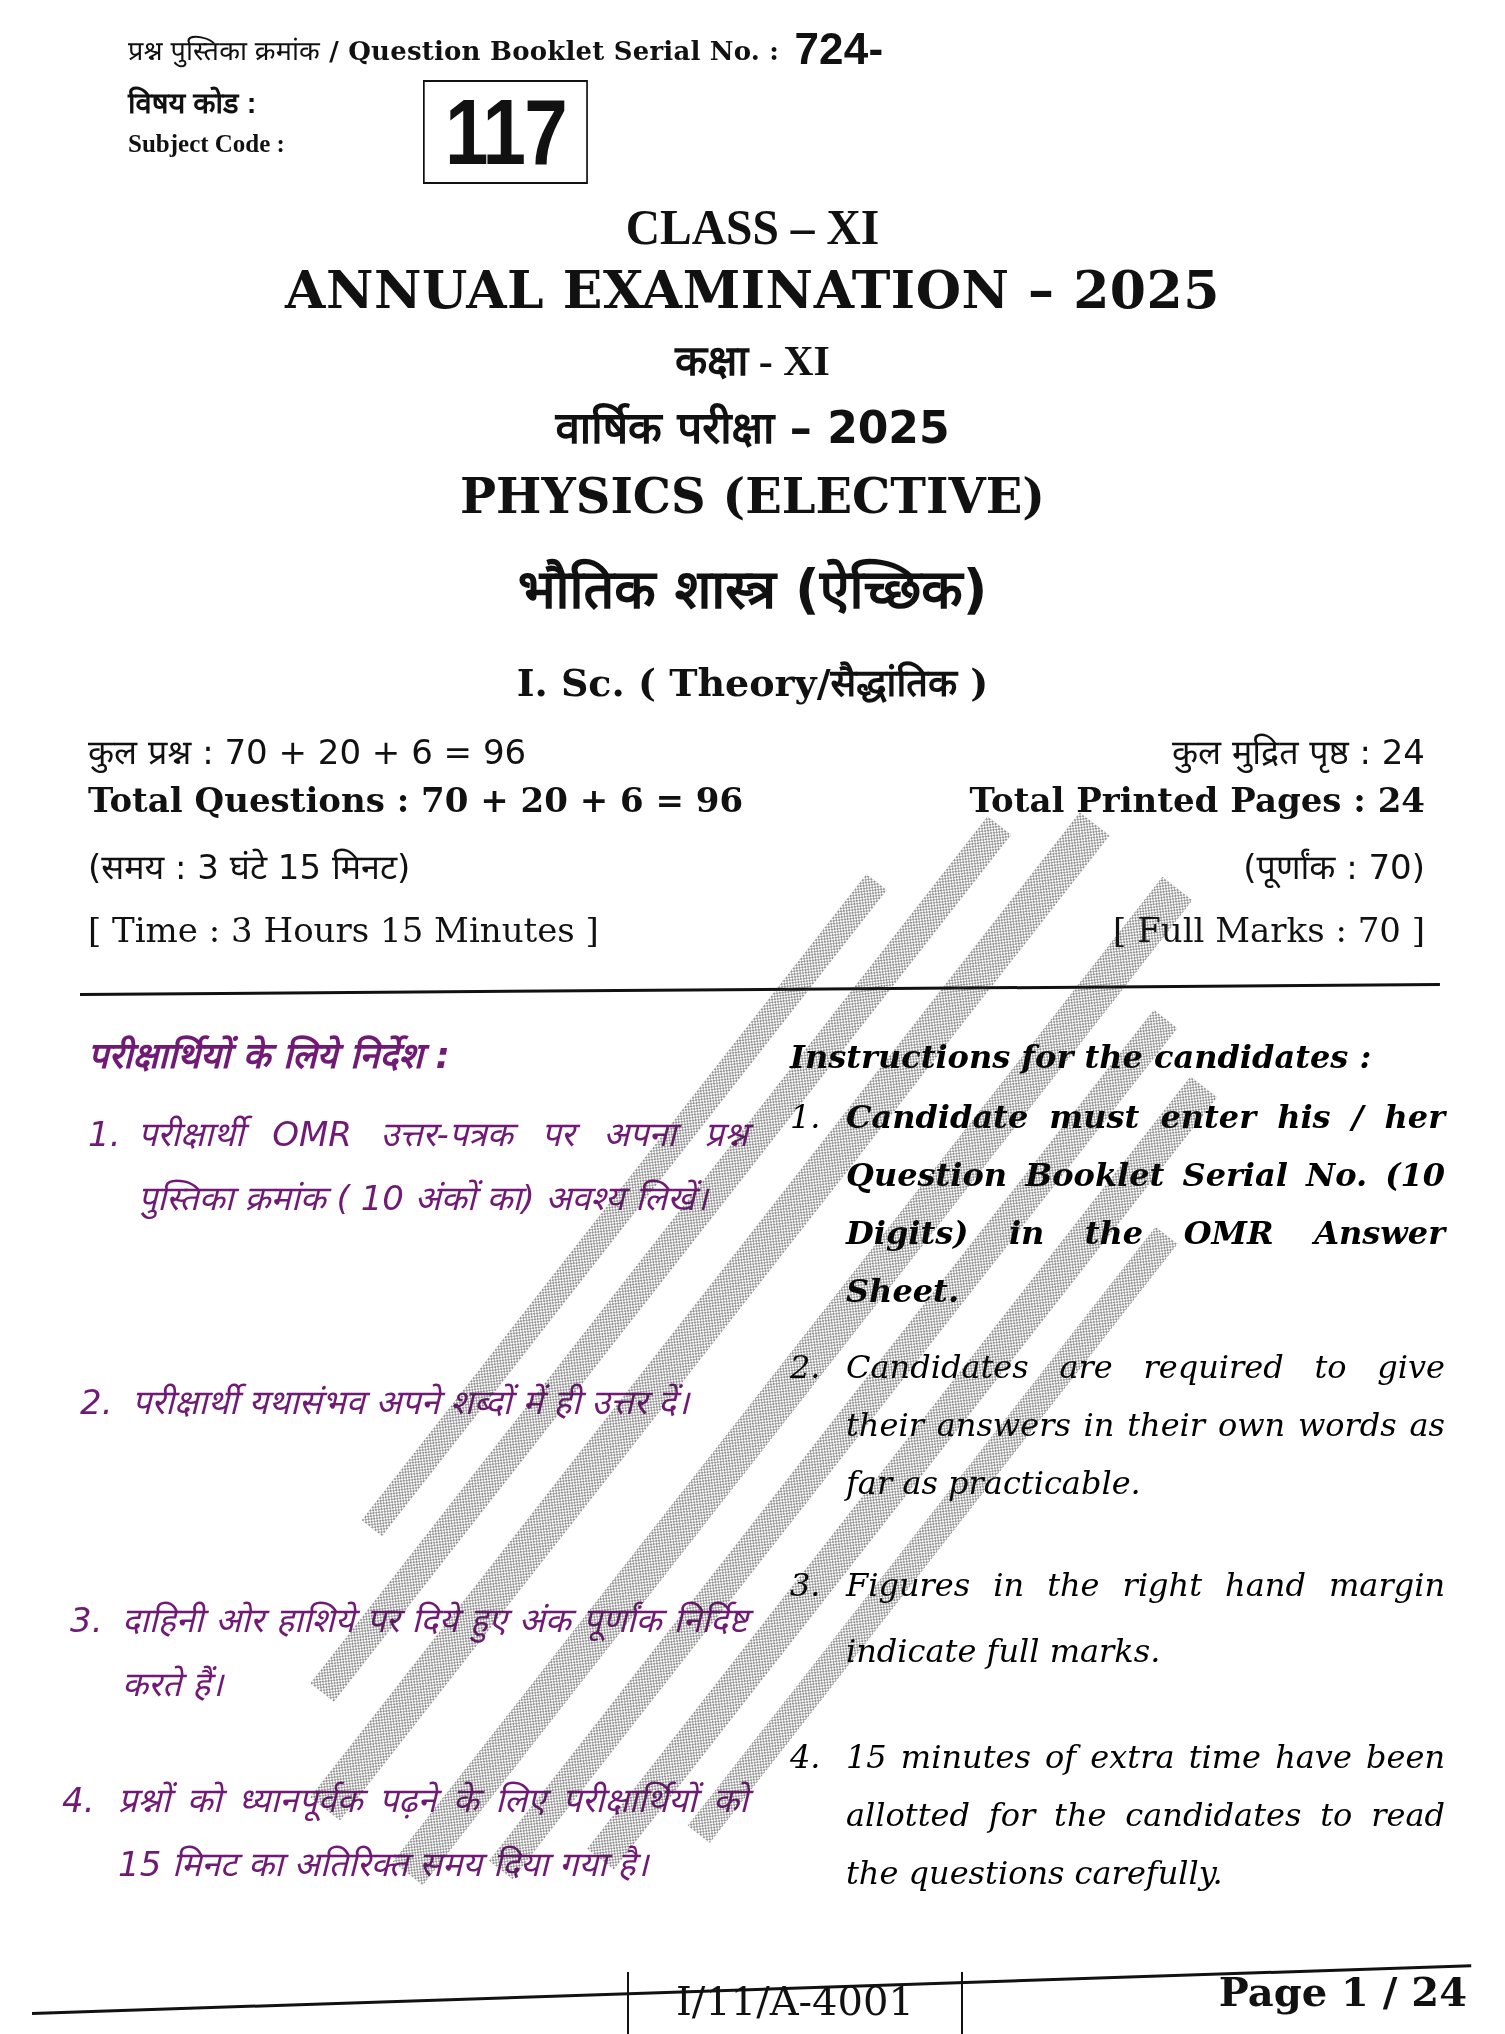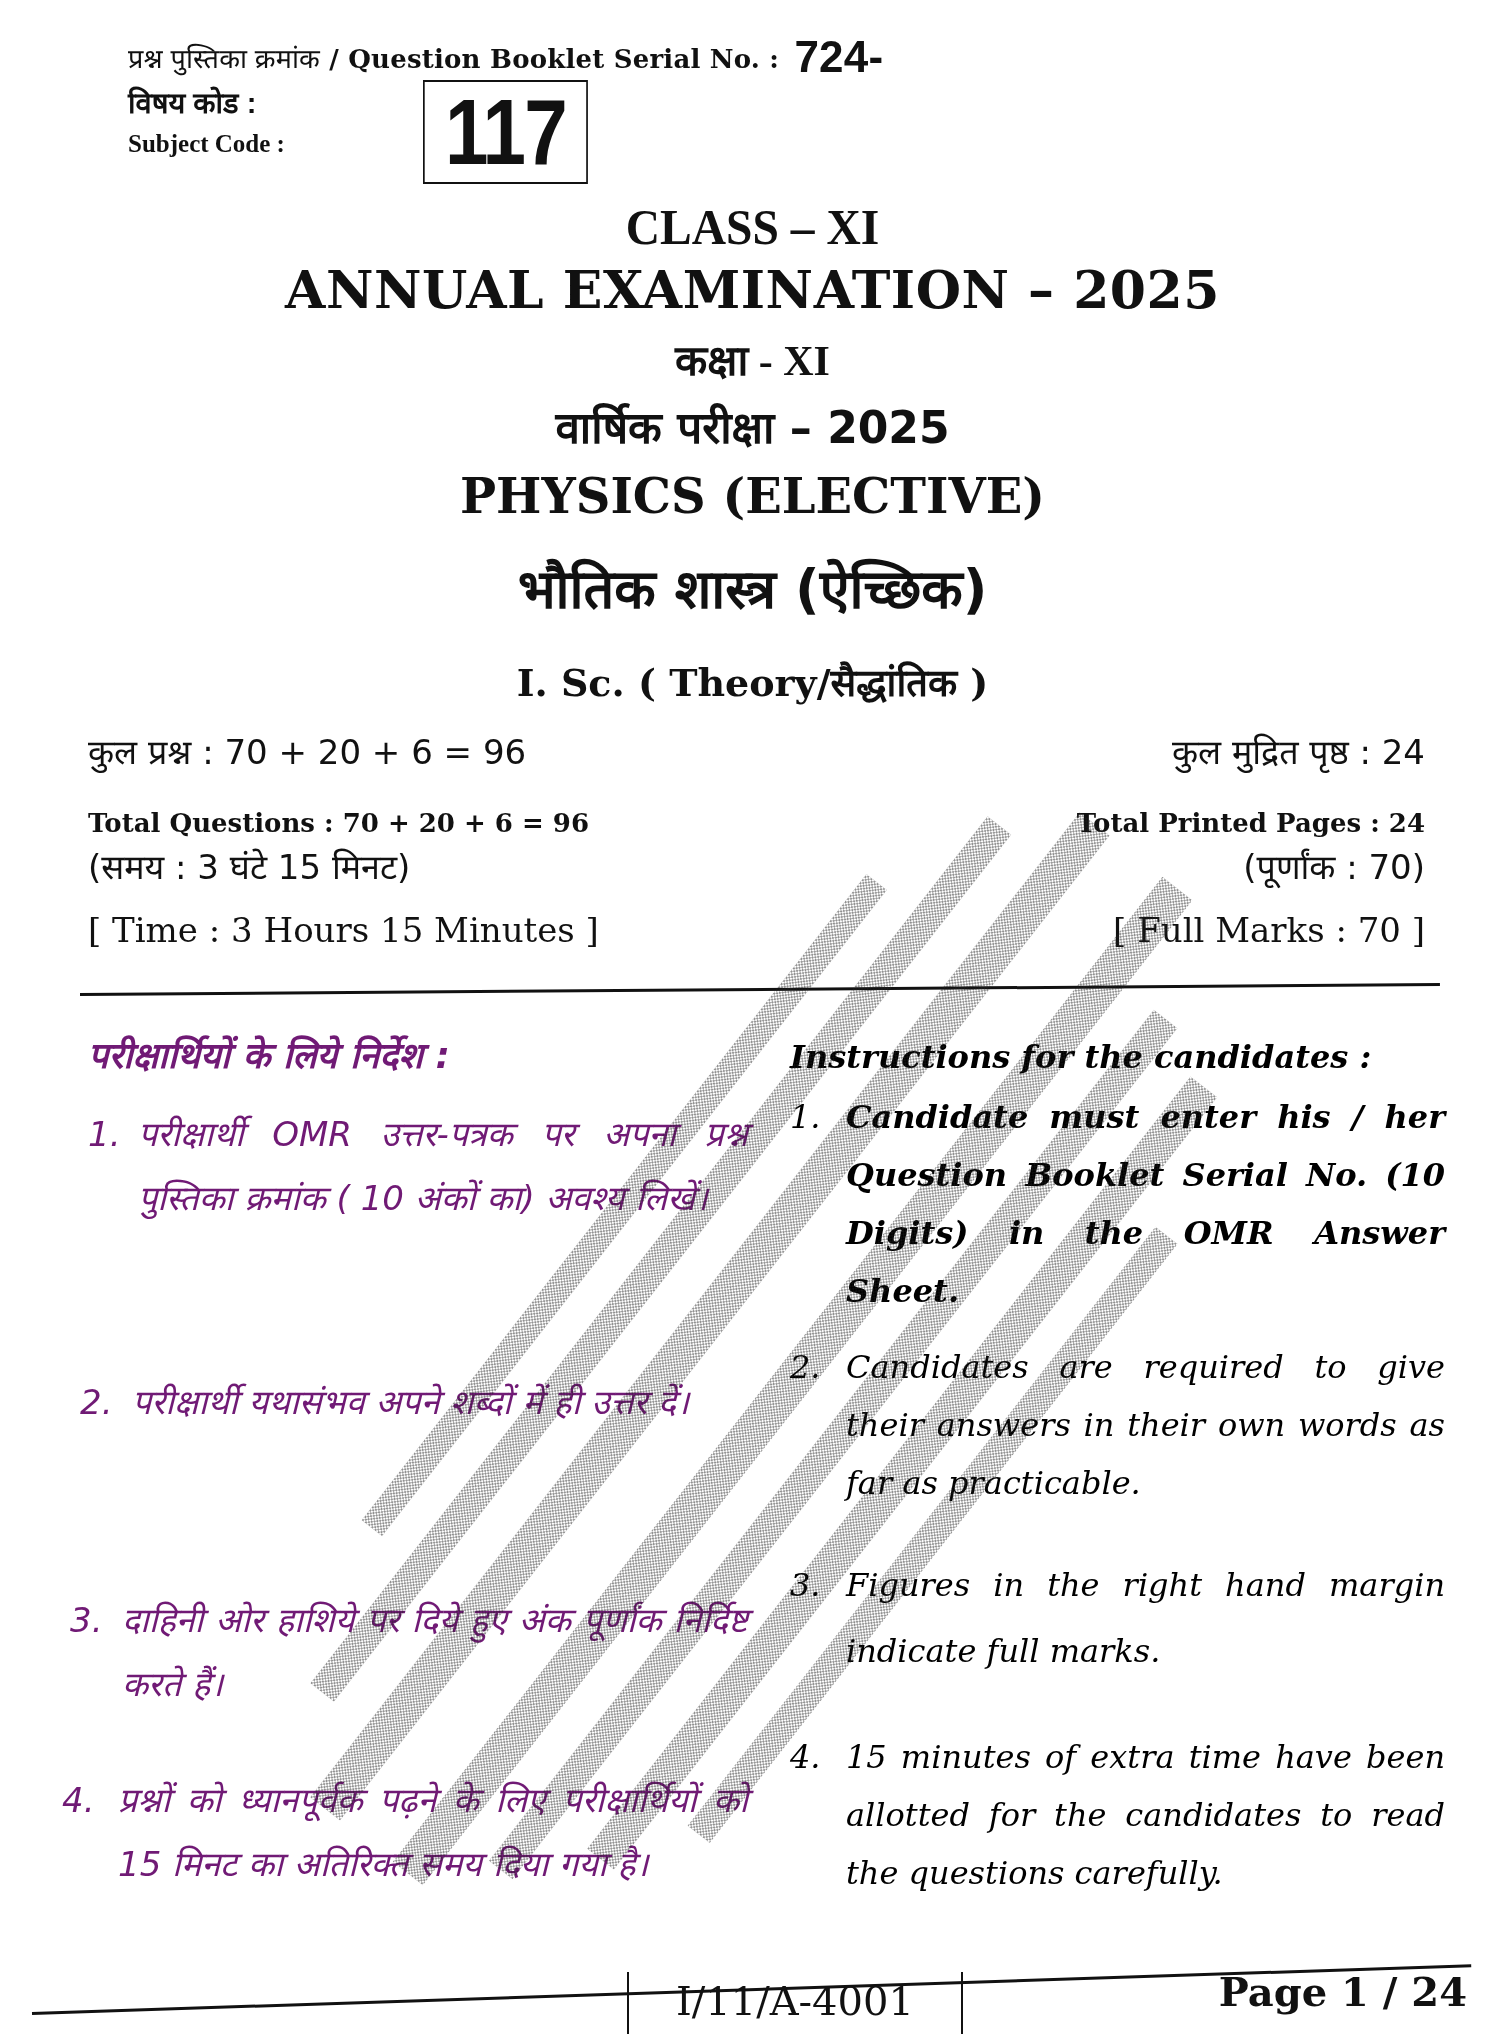--- a/index.html
+++ b/index.html
@@ -4,21 +4,21 @@
 <style>
   html, body { margin: 0; padding: 0; }
   body {
     width: 1505px; height: 2034px; background: #ffffff; color: #111;
     position: relative; overflow: hidden;
     font-family: "DejaVu Serif", "Liberation Serif", serif;
   }
   .abs { position: absolute; white-space: nowrap; }
 
   
-  .hdr-line { left: 128px; top: 32px; font-size: 26px; font-weight: bold; letter-spacing: 0.2px; }
+  .hdr-line { left: 128px; top: 24px; font-size: 26px; font-weight: bold; letter-spacing: 0.2px; }
   .hdr-line .hi { font-family: "Liberation Sans", "DejaVu Sans", sans-serif; font-weight: normal; font-size: 27px; }
   .hdr-line .serial { font-family: "Liberation Sans", sans-serif; font-size: 44px; font-weight: bold; vertical-align: -4px; margin-left: 6px; }
   .sc-hi { left: 128px; top: 82px; font-size: 29px; font-family: "Liberation Sans", "DejaVu Sans", sans-serif; font-weight: bold; }
   .sc-en { left: 128px; top: 130px; font-size: 25px; font-weight: bold; font-family: Liberation Serif, serif; }
   .sc-box {
     left: 423px; top: 80px; width: 190px; height: 100px;
     border: 2.5px solid #111; display: flex; align-items: center; justify-content: center;
     font-family: "Liberation Sans", sans-serif; font-weight: bold; font-size: 92px; line-height: 1;
     letter-spacing: -2px; transform: scaleX(0.85); transform-origin: left center;
   }
@@ -28,21 +28,21 @@
   .t-annual { top: 259px; font-size: 52px; font-family: "DejaVu Serif", serif; letter-spacing: 0.5px; }
   .t-class-hi { top: 330px; font-size: 42px; font-family: Liberation Serif, serif; }
   .t-annual-hi { top: 396px; font-size: 44px; font-family: "DejaVu Sans", sans-serif; }
   .t-physics { top: 468px; font-size: 48px; font-family: "DejaVu Serif", serif; }
   .t-physics-hi { top: 550px; font-size: 54px; font-family: "DejaVu Sans", sans-serif; }
   .t-isc { top: 655px; font-size: 38px; font-family: "DejaVu Serif", serif; }
 
   .meta-l { left: 88px; font-size: 34px; font-family: "DejaVu Sans", sans-serif; }
   .meta-r { right: 80px; font-size: 34px; font-family: "DejaVu Sans", sans-serif; text-align: right; }
   .m1 { top: 728px; }
-  .m2 { top: 808px; font-family: "DejaVu Serif", serif; font-weight: bold; font-size: 26px; text-align: right; }
+  .m2 { top: 780px; font-family: "DejaVu Serif", serif; font-weight: bold; font-size: 34px; text-align: right; }
   .m3 { top: 843px; }
   .m4 { top: 910px; font-family: "DejaVu Serif", serif; font-size: 34px; }
 
   .rule { position: absolute; background: #111; height: 3px; transform-origin: left center; }
 
   .col-h { font-style: italic; font-weight: bold; }
   .hi-col { font-family: "DejaVu Sans", sans-serif; font-style: italic; font-size: 34px; color: #701a75; }
   .en-col { font-family: "DejaVu Serif", serif; font-style: italic; font-size: 32px; color: #000000; }
   .item { position: absolute; line-height: 64px; }
   .item .num { position: absolute; left: 0; top: 0; }

